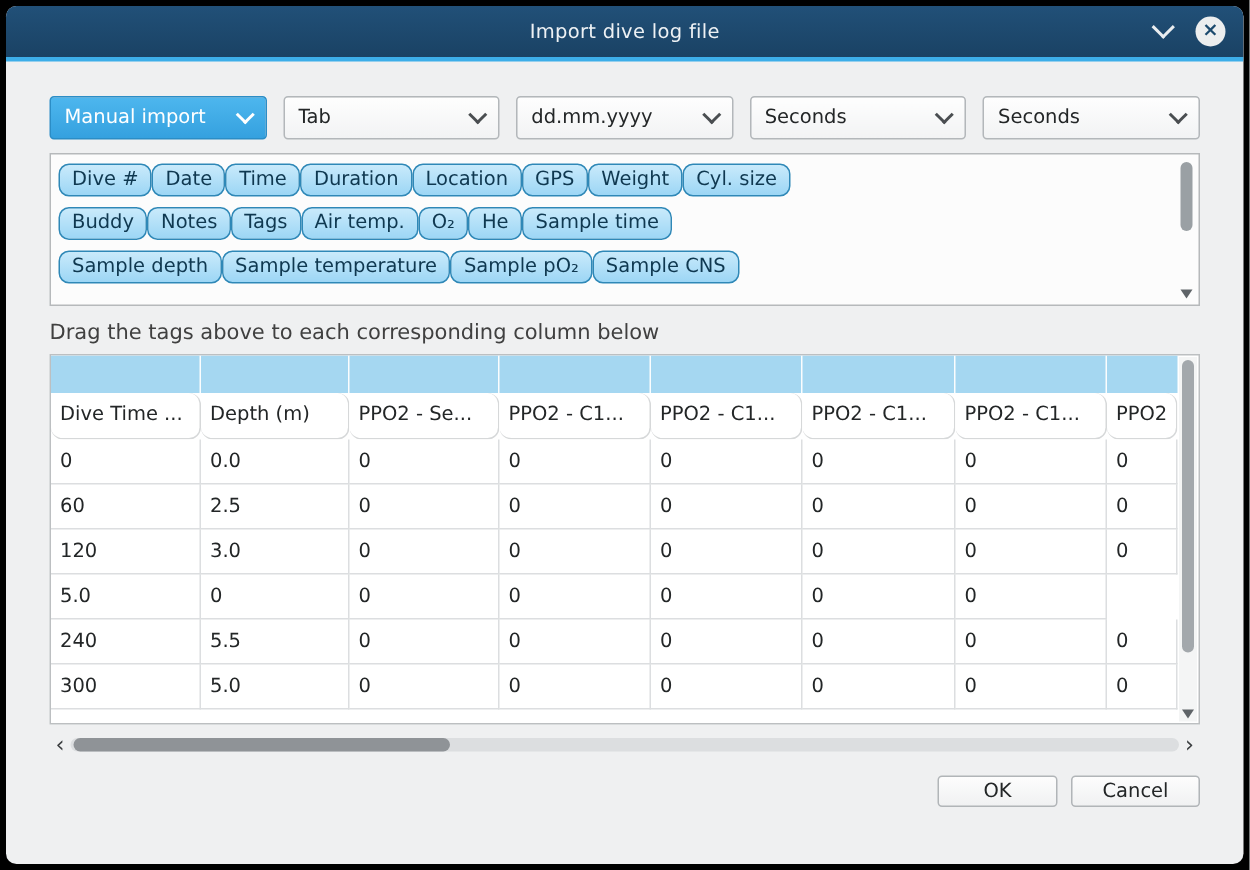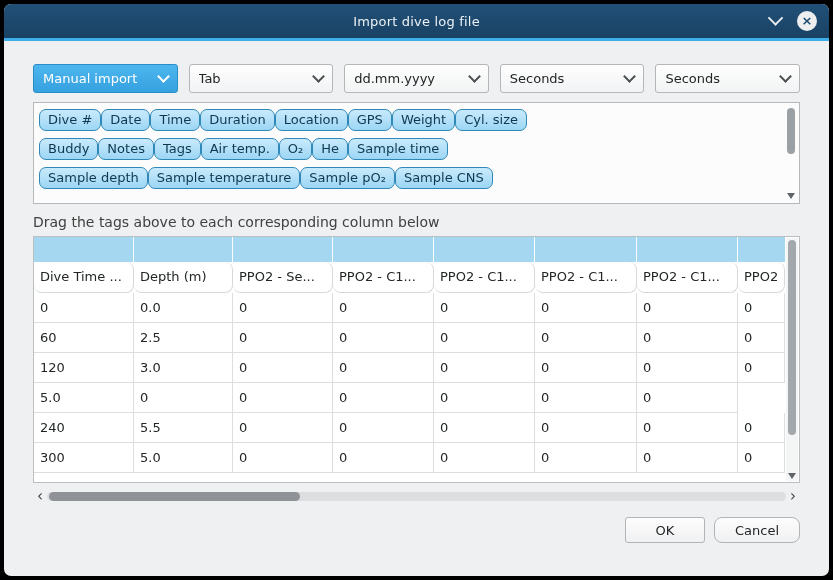--- a/index.html
+++ b/index.html
@@ -88,26 +88,26 @@
   .table-vsb{top:1px;bottom:1px;right:1px;background:#f4f5f5;}
   .table-vsb .vsb-slider{top:2px;height:195px;background:#a3a8ac;}
   
   .hsb{margin-top:6px;height:15px;display:flex;align-items:center;cursor:pointer;}
   .hsb-arrow{width:14px;flex:0 0 14px;text-align:center;font-size:15px;line-height:15px;color:#3b3e40;user-select:none;}
   .hsb-track{flex:1;height:9px;border-radius:5px;background:#dcdee0;position:relative;}
   .hsb-slider{position:absolute;left:2px;top:0;height:9px;width:34%;border-radius:5px;background:#8f9397;}
   
   .button-row{margin-top:13px;display:flex;justify-content:flex-end;gap:9px;}
   .btn{
-    height:26px;font-size:13px;color:#232627;cursor:pointer;
+    height:21px;font-size:13px;color:#232627;cursor:pointer;
     background:linear-gradient(#fdfdfd,#f0f1f2);border:1px solid #b1b5b8;border-radius:3px;
     font-family:"DejaVu Sans","Liberation Sans",sans-serif;
   }
   .btn-ok{width:80px;}
-  .btn-cancel{width:86px;border-radius:8px;}
+  .btn-cancel{width:86px;}
 </style>
 </head>
 <body>
 
 <div class="window">
 
   <div class="titlebar">
     <div class="title">Import dive log file</div>
     <div class="tb-buttons">
       <span class="tb-shade"></span>

